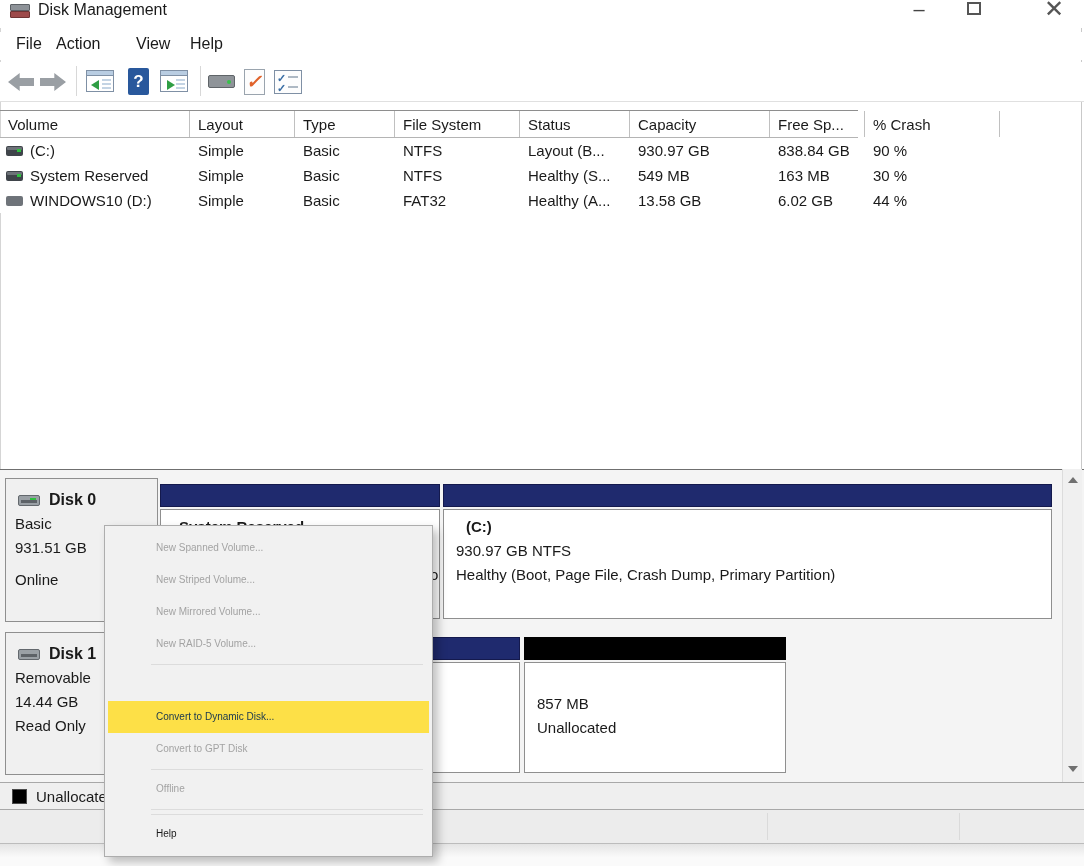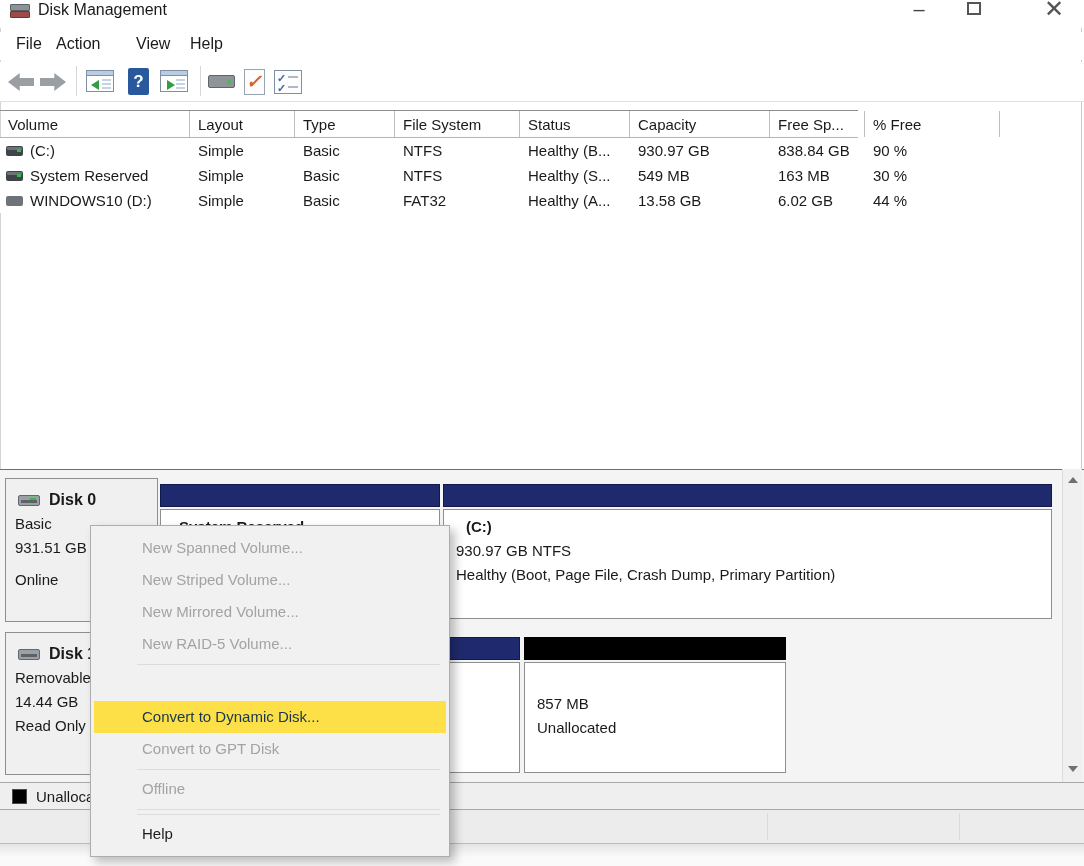--- a/index.html
+++ b/index.html
@@ -86,22 +86,22 @@
   
   .legend-bar { position:absolute; left:0; top:782px; width:1084px; height:28px; background:#efefef; border-top:1px solid #a8a8a8; border-bottom:1px solid #a8a8a8; }
   .legend-item { position:absolute; left:12px; top:5px; display:flex; align-items:center; gap:9px; font-size:15px; }
   .legend-swatch { width:15px; height:15px; border:1px solid #4a4a4a; }
   .status-bar { position:absolute; left:0; top:810px; width:1084px; height:34px; background:#ececec; border-bottom:1px solid #bcbcbc; }
   .status-bar .div1 { position:absolute; left:767px; top:3px; width:1px; height:27px; background:#dadada; }
   .status-bar .div2 { position:absolute; left:959px; top:3px; width:1px; height:27px; background:#dadada; }
   .bottom-shadow { position:absolute; left:0; top:844px; width:1084px; height:22px; background:linear-gradient(#e4e4e4, #fafafa 60%); }
 
   
-  .ctx-menu { position:absolute; left:90px; top:525px; width:360px; background:#f1f1f1; border:1px solid #adadad;
-              box-shadow:5px 5px 9px rgba(0,0,0,0.25); padding:6px 0; font-size:15px; z-index:50; }
+  .ctx-menu { position:absolute; left:104px; top:525px; width:329px; background:#f1f1f1; border:1px solid #adadad;
+              box-shadow:5px 5px 9px rgba(0,0,0,0.25); padding:6px 0; font-size:10px; z-index:50; }
   .ctx-item { height:32px; line-height:32px; padding-left:48px; margin:0 3px; color:#1b1b1b; white-space:nowrap; }
   .ctx-item.disabled { color:#a3a3a3; }
   .ctx-item.highlighted { color:#17364f; }
   .ctx-sep { height:0; border-top:1px solid #dcdcdc; margin:4px 9px 3px 46px; }
 </style>
 </head>
 <body>
 
 <div class="screen">
   <div class="win-border-l"></div>
@@ -157,33 +157,33 @@
 
   <div class="vol-table">
     <div class="vt-header">
       <div class="hc">Volume</div>
       <div class="hc">Layout</div>
       <div class="hc">Type</div>
       <div class="hc">File System</div>
       <div class="hc">Status</div>
       <div class="hc">Capacity</div>
       <div class="hc">Free Sp...</div>
-      <div class="hc">% Free</div>
+      <div class="hc">% Crash</div>
       <div class="hc" style="border-right:none;"></div>
     </div>
 
     <div class="vt-row">
       <div class="c c0">
           <span class="vol-icon green"></span>
           <span>(C:)</span>
         </div>
       <div class="c">Simple</div>
       <div class="c">Basic</div>
       <div class="c">NTFS</div>
-      <div class="c">Healthy (B...</div>
+      <div class="c">Layout (B...</div>
       <div class="c">930.97 GB</div>
       <div class="c">838.84 GB</div>
       <div class="c">90 %</div>
       <div class="c"></div>
     </div>
     <div class="vt-row">
       <div class="c c0">
           <span class="vol-icon green"></span>
           <span>System Reserved</span>
         </div>

